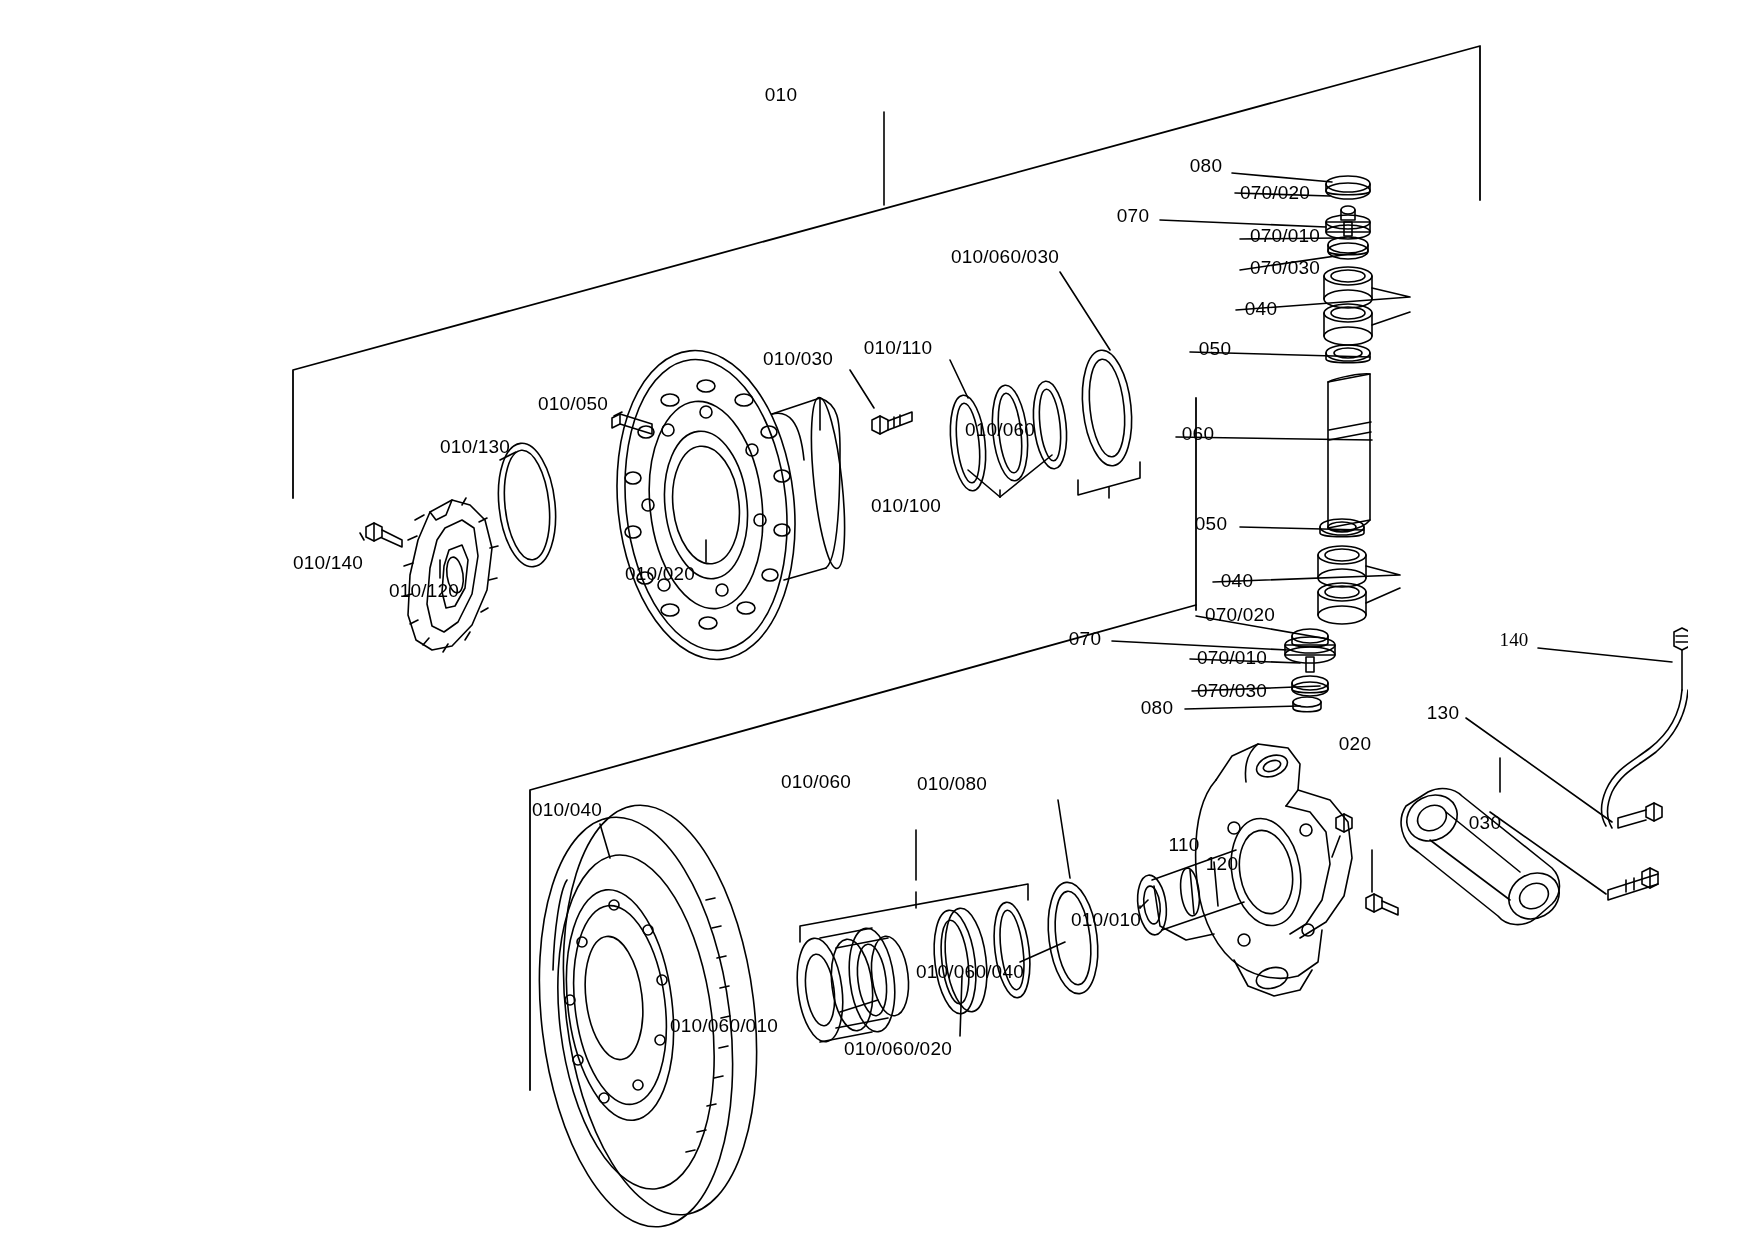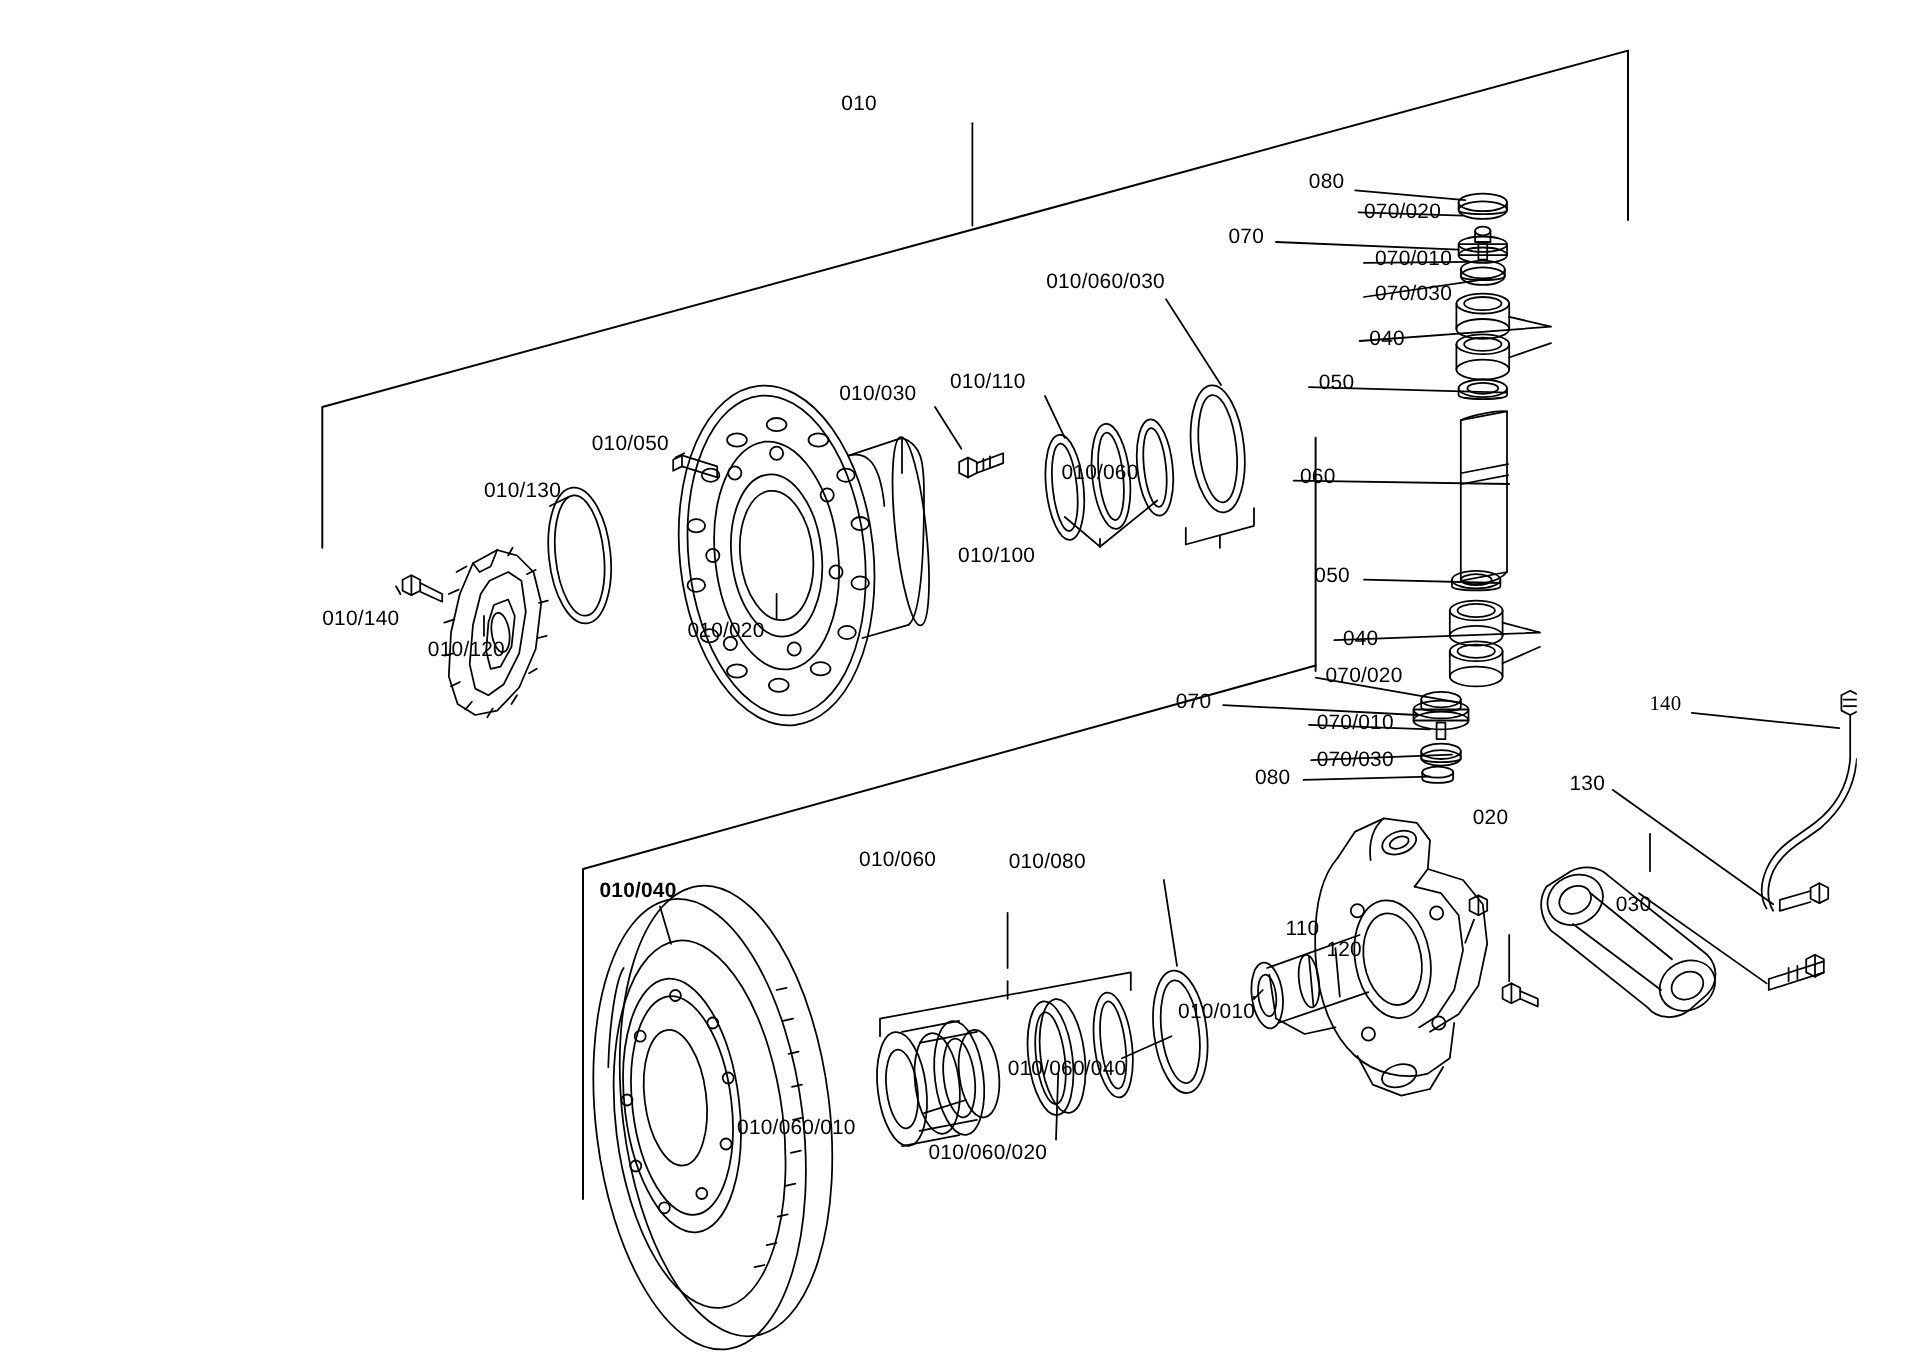--- a/index.html
+++ b/index.html
@@ -490,21 +490,21 @@
       <div class="lbl" style="left: 1514px; top: 640px; font-family: Liberation Serif, serif;">140</div>
       <div class="lbl" style="left: 1085px; top: 639px;">070</div>
       <div class="lbl" style="left: 1232px; top: 658px;">070/010</div>
       <div class="lbl" style="left: 1232px; top: 691px;">070/030</div>
       <div class="lbl" style="left: 1157px; top: 708px;">080</div>
       <div class="lbl" style="left: 1443px; top: 713px;">130</div>
       <div class="lbl" style="left: 1341px; top: 744px; margin-left: 14px;">020</div>
       <div class="lbl" style="left: 816px; top: 782px;">010/060</div>
       <div class="lbl" style="left: 952px; top: 784px;">010/080</div>
       <div class="lbl" style="left: 1466px; top: 823px; margin-left: 19px;">030</div>
-      <div class="lbl" style="left: 580px; top: 810px; font-weight: bold;">010/040</div>
+      <div class="lbl" style="left: 567px; top: 810px;">010/040</div>
       <div class="lbl" style="left: 1184px; top: 845px;">110</div>
       <div class="lbl" style="left: 1222px; top: 864px;">120</div>
       <div class="lbl" style="left: 1106px; top: 920px;">010/010</div>
       <div class="lbl" style="left: 970px; top: 972px;">010/060/040</div>
       <div class="lbl" style="left: 724px; top: 1026px; text-align: center;">010/060/010</div>
       <div class="lbl" style="left: 898px; top: 1049px;">010/060/020</div>
     </div>
 
 </div>
 

